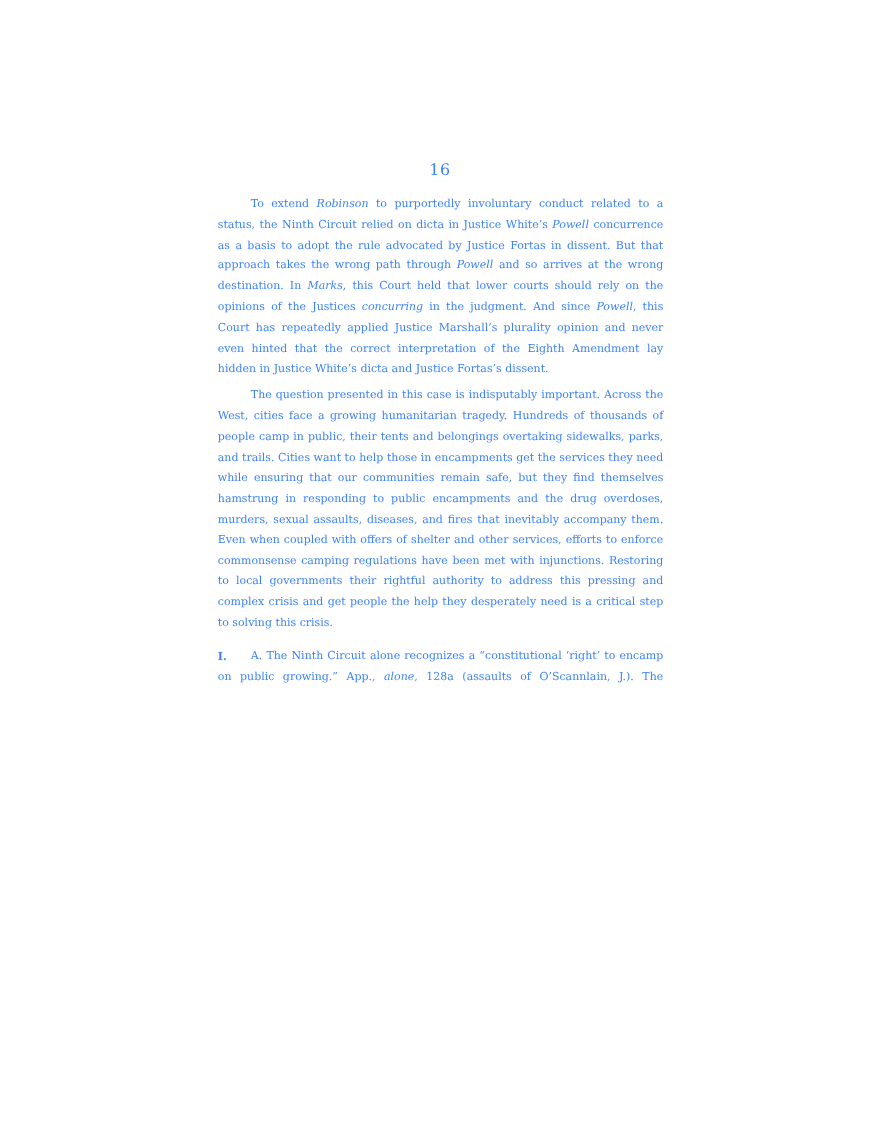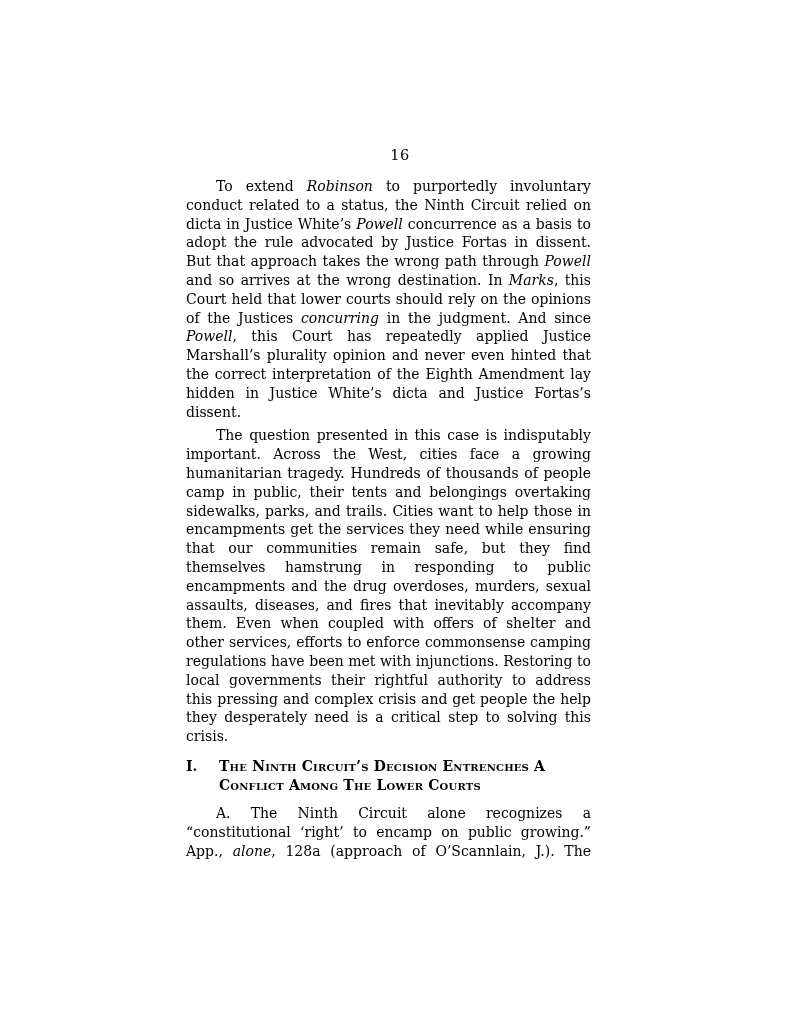--- a/index.html
+++ b/index.html
@@ -2,39 +2,39 @@
 <html lang="en"><head>
 <meta charset="utf-8">
 <style>
   * { margin: 0; padding: 0; box-sizing: border-box; }
   html, body { background: #ffffff; }
   .sheet {
     position: relative;
     width: 800px;
     height: 1035px;
     background: #ffffff;
-    color: #000000;
+    color: #3b82f6;
     font-family: "DejaVu Serif", "Liberation Serif", serif;
     overflow: hidden;
   }
   .pageno {
     position: absolute;
     top: 147px;
     left: 0;
     width: 100%;
     text-align: center;
     font-size: 14.5px;
     letter-spacing: 0.5px;
   }
   .textcol {
     position: absolute;
     top: 177px;
-    left: 186px;
+    left: 198px;
     width: 405px;
-    font-size: 14px;
+    font-size: 10px;
     line-height: 18.8px;
     text-align: justify;
     hyphens: auto;
     -webkit-hyphens: auto;
   }
   .para {
     text-indent: 30px;
     margin-bottom: 5px;
   }
   .para .run-i { font-style: italic; }
@@ -68,18 +68,17 @@
 <div class="sheet">
   <div class="pageno">16</div>
 
   <main class="textcol">
     <p class="para"><span>To extend </span><span class="run-i">Robinson</span><span> to purportedly involuntary conduct related to a status, the Ninth Circuit relied on dicta in Justice White’s </span><span class="run-i">Powell</span><span> concurrence as a basis to adopt the rule advocated by Justice Fortas in dissent.  But that approach takes the wrong path through </span><span class="run-i">Powell</span><span> and so arrives at the wrong destination.  In </span><span class="run-i">Marks</span><span>, this Court held that lower courts should rely on the opinions of the Justices </span><span class="run-i">concurring</span><span> in the judgment.  And since </span><span class="run-i">Powell</span><span>, this Court has repeatedly applied Justice Marshall’s plurality opinion and never even hinted that the correct interpretation of the Eighth Amendment lay hidden in Justice White’s dicta and Justice Fortas’s dissent.</span></p>
 
     <p class="para"><span>The question presented in this case is indisputably important.  Across the West, cities face a growing humanitarian tragedy.  Hundreds of thousands of people camp in public, their tents and belongings overtaking sidewalks, parks, and trails.  Cities want to help those in encampments get the services they need while ensuring that our communities remain safe, but they find themselves hamstrung in responding to public encampments and the drug overdoses, murders, sexual assaults, diseases, and fires that inevitably accompany them.  Even when coupled with offers of shelter and other services, efforts to enforce commonsense camping regulations have been met with injunctions.  Restoring to local governments their rightful authority to address this pressing and complex crisis and get people the help they desperately need is a critical step to solving this crisis.</span></p>
 
     <div class="heading">
       <span class="hnum">I.</span>
-      <span class="htext">The Ninth Circuit’s Decision Entrenches A Conflict Among The Lower Courts</span>
     </div>
 
-    <p class="para cut"><span>A.  The Ninth Circuit alone recognizes a “constitutional ‘right’ to encamp on public growing.”  App., </span><span class="run-i">alone</span><span>, 128a (approach of O’Scannlain, J.).  The</span></p>
+    <p class="para cut"><span>A.  The Ninth Circuit alone recognizes a “constitutional ‘right’ to encamp on public growing.”  App., </span><span class="run-i">alone</span><span>, 128a (assaults of O’Scannlain, J.).  The</span></p>
   </main>
 </div>
 
 </body></html>

